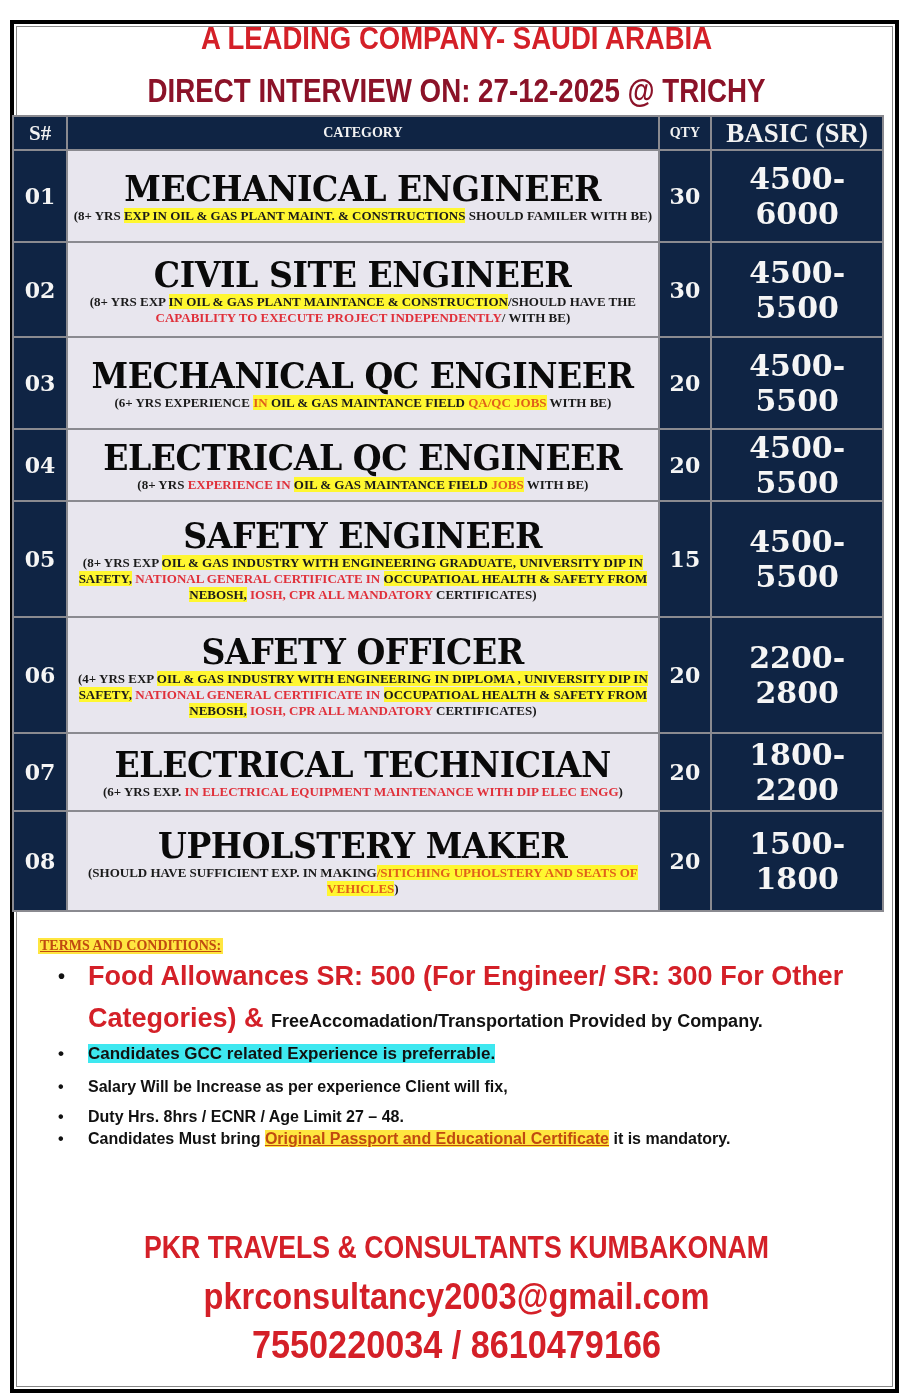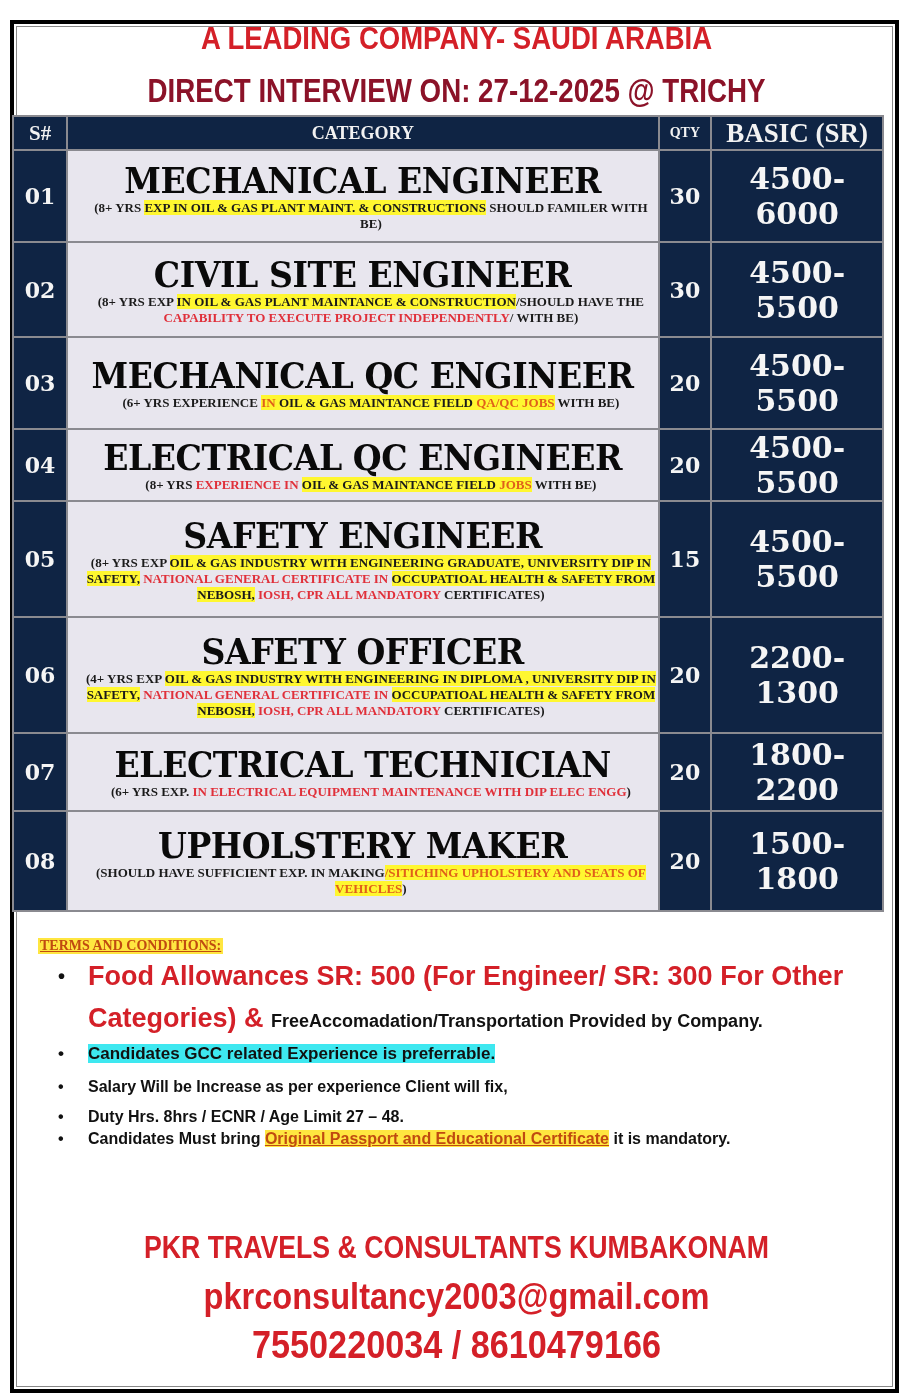--- a/index.html
+++ b/index.html
@@ -4,30 +4,30 @@
 <style>
   html, body { margin:0; padding:0; background:#ffffff; }
   body { width:913px; height:1396px; position:relative; overflow:hidden; font-family:"DejaVu Serif", serif; }
   .frame { position:absolute; left:10px; top:20px; width:881px; height:1365px; border:4px solid #000; box-shadow: inset 0 0 0 2px #fff, inset 0 0 0 3px #888; background:#fff; }
   .title1 { position:absolute; left:0; width:100%; top:20px; text-align:center; color:#d42028; font-family:"Liberation Sans Narrow","Liberation Sans",sans-serif; font-weight:bold; font-size:32px; letter-spacing:0px; transform:scaleX(0.86); }
   .title2 { position:absolute; left:0; width:100%; top:72px; text-align:center; color:#8b1228; font-family:"Liberation Sans",sans-serif; font-weight:bold; font-size:33px; transform:scaleX(0.84); }
   table.jobs { position:absolute; left:12px; top:115px; width:872px; border-collapse:collapse; }
   table.jobs td, table.jobs th { border:2px solid #8a8a90; padding:0; }
   th { background:#0f2444; color:#f2f2f2; font-weight:bold; height:32px; font-family:"Liberation Serif",serif; }
   th.sn { width:60px; font-size:21px; }
-  th.cat { font-size:18px; }
+  th.cat { font-size:14px; }
   th.qty { width:58px; font-size:14px; }
   th.basic { width:196px; font-size:27px; }
   td.sn, td.qty, td.basic { background:#0f2444; color:#f5f5f5; font-weight:bold; text-align:center; font-family:"DejaVu Serif",serif; }
   td.sn { font-size:22px;margin-left:13px; }
   td.qty { font-size:22px; }
   td.basic { font-size:30px; }
   td.cat { background:#e8e6ee; text-align:center; padding:4px 8px 3px; }
   .jt { font-family:"DejaVu Serif",serif; font-weight:bold; color:#0a0a0a; font-size:36px; line-height:40px; transform:scaleX(0.92); letter-spacing:-0.5px; white-space:nowrap; }
-  .jd { font-family:"Liberation Serif",serif; font-weight:bold; font-size:13px; line-height:16px; color:#1a1a1a;padding-left:16px; }
+  .jd { font-family:"Liberation Serif",serif; font-weight:bold; font-size:13px; line-height:16px; color:#1a1a1a; }
   .hl { background:#fff730; }
   .red { color:#e0303a; }
   .org { color:#e0601a; }
   .terms { position:absolute; left:38px; top:938px; font-family:"Liberation Serif",serif; font-weight:bold; font-size:14px; color:#c04a10; background:#ffe640; text-decoration:underline; padding:0 2px; }
   ul.tc { position:absolute; left:38px; top:955px; width:840px; margin:0; padding:0; list-style:none; font-family:"Liberation Sans",sans-serif; }
   ul.tc li { position:relative; padding-left:50px; font-weight:bold; }
   ul.tc li .dot { position:absolute; left:20px; top:0; color:#111; }
   .b1 { font-size:27px; line-height:42px; color:#d42028; transform-origin:left; }
   .b1 .blk { color:#111; font-size:18px; }
   .b2 { font-size:17px; color:#111; margin-top:2px; }
@@ -103,21 +103,21 @@
         <td class="qty">15</td>
         <td class="basic">4500-5500</td>
       </tr>
       <tr style="height: 116px;">
         <td class="sn">06</td>
         <td class="cat">
           <div class="jt">SAFETY OFFICER</div>
           <div class="jd"><span>(4+ YRS EXP </span><span class="hl">OIL &amp; GAS INDUSTRY WITH ENGINEERING IN DIPLOMA , UNIVERSITY DIP IN SAFETY,</span><span class="red"> NATIONAL GENERAL CERTIFICATE IN</span><span> </span><span class="hl">OCCUPATIOAL HEALTH &amp; SAFETY FROM NEBOSH,</span><span class="red"> IOSH, CPR ALL MANDATORY</span><span> CERTIFICATES)</span></div>
         </td>
         <td class="qty">20</td>
-        <td class="basic">2200-1300</td>
+        <td class="basic">2200-2800</td>
       </tr>
       <tr style="height: 78px;">
         <td class="sn">07</td>
         <td class="cat">
           <div class="jt">ELECTRICAL TECHNICIAN</div>
           <div class="jd"><span>(6+ YRS EXP. </span><span class="red">IN ELECTRICAL EQUIPMENT MAINTENANCE WITH DIP ELEC ENGG</span><span>)</span></div>
         </td>
         <td class="qty">20</td>
         <td class="basic">1800-2200</td>
       </tr>

